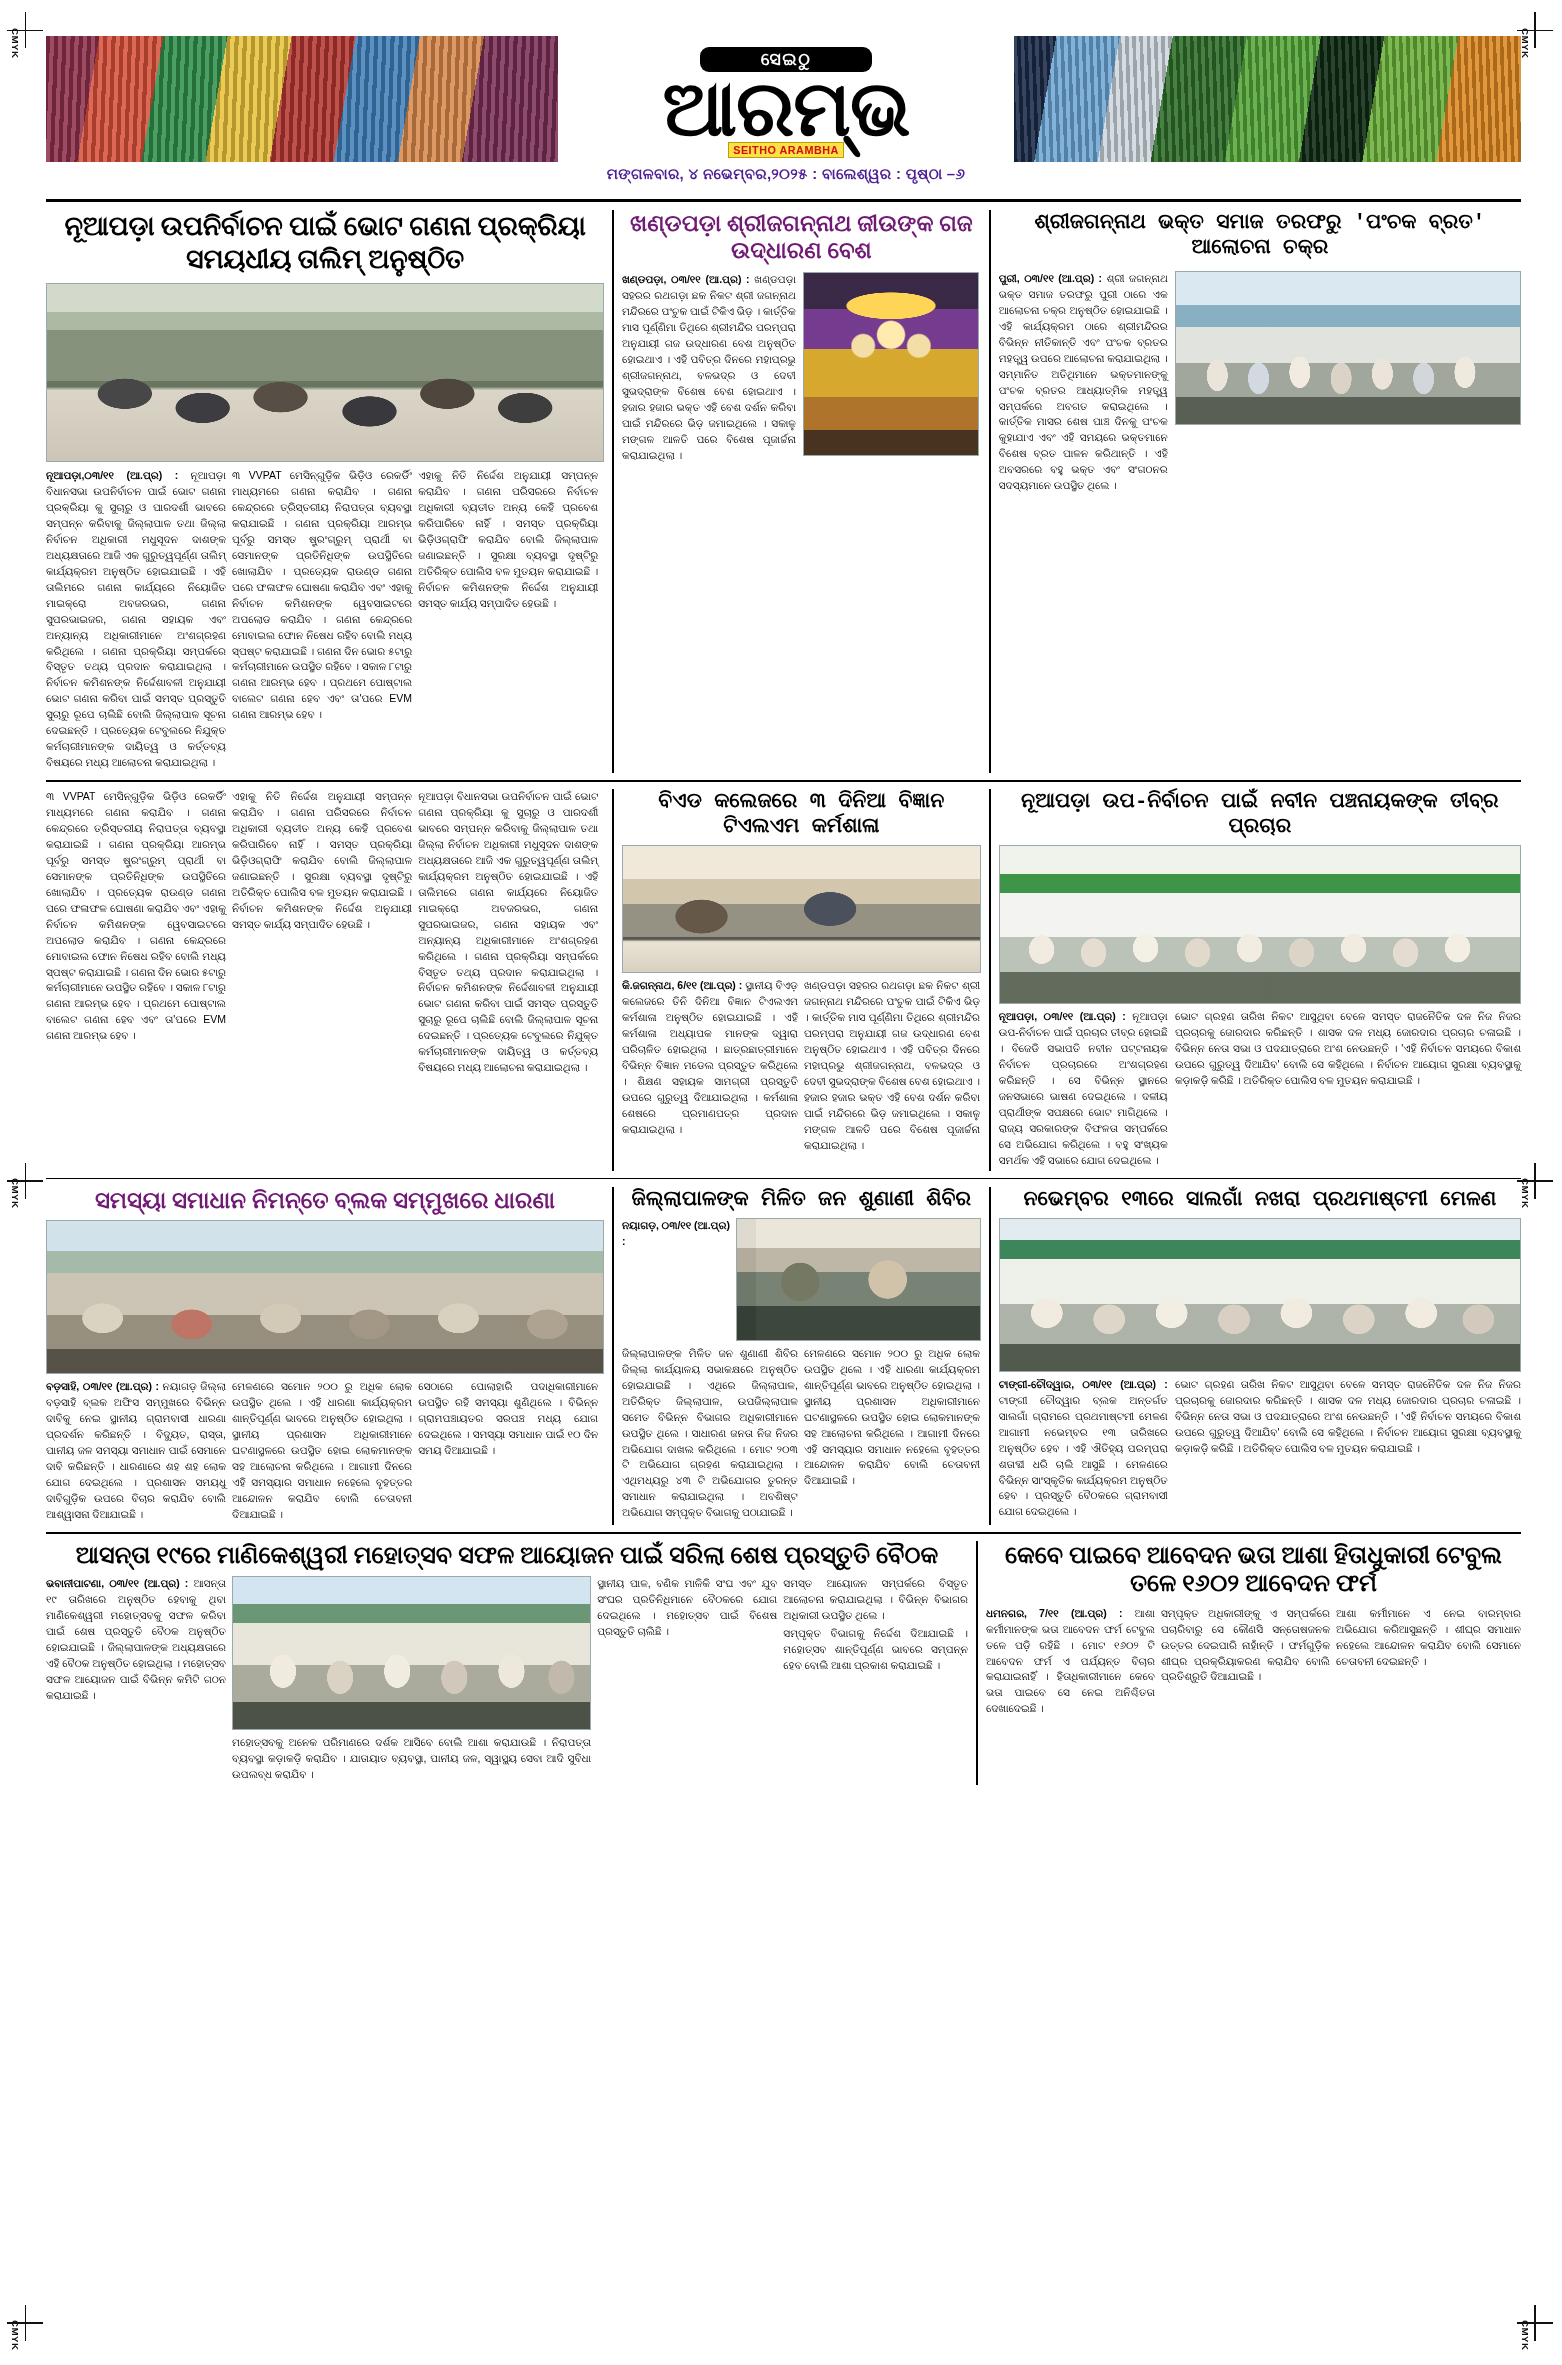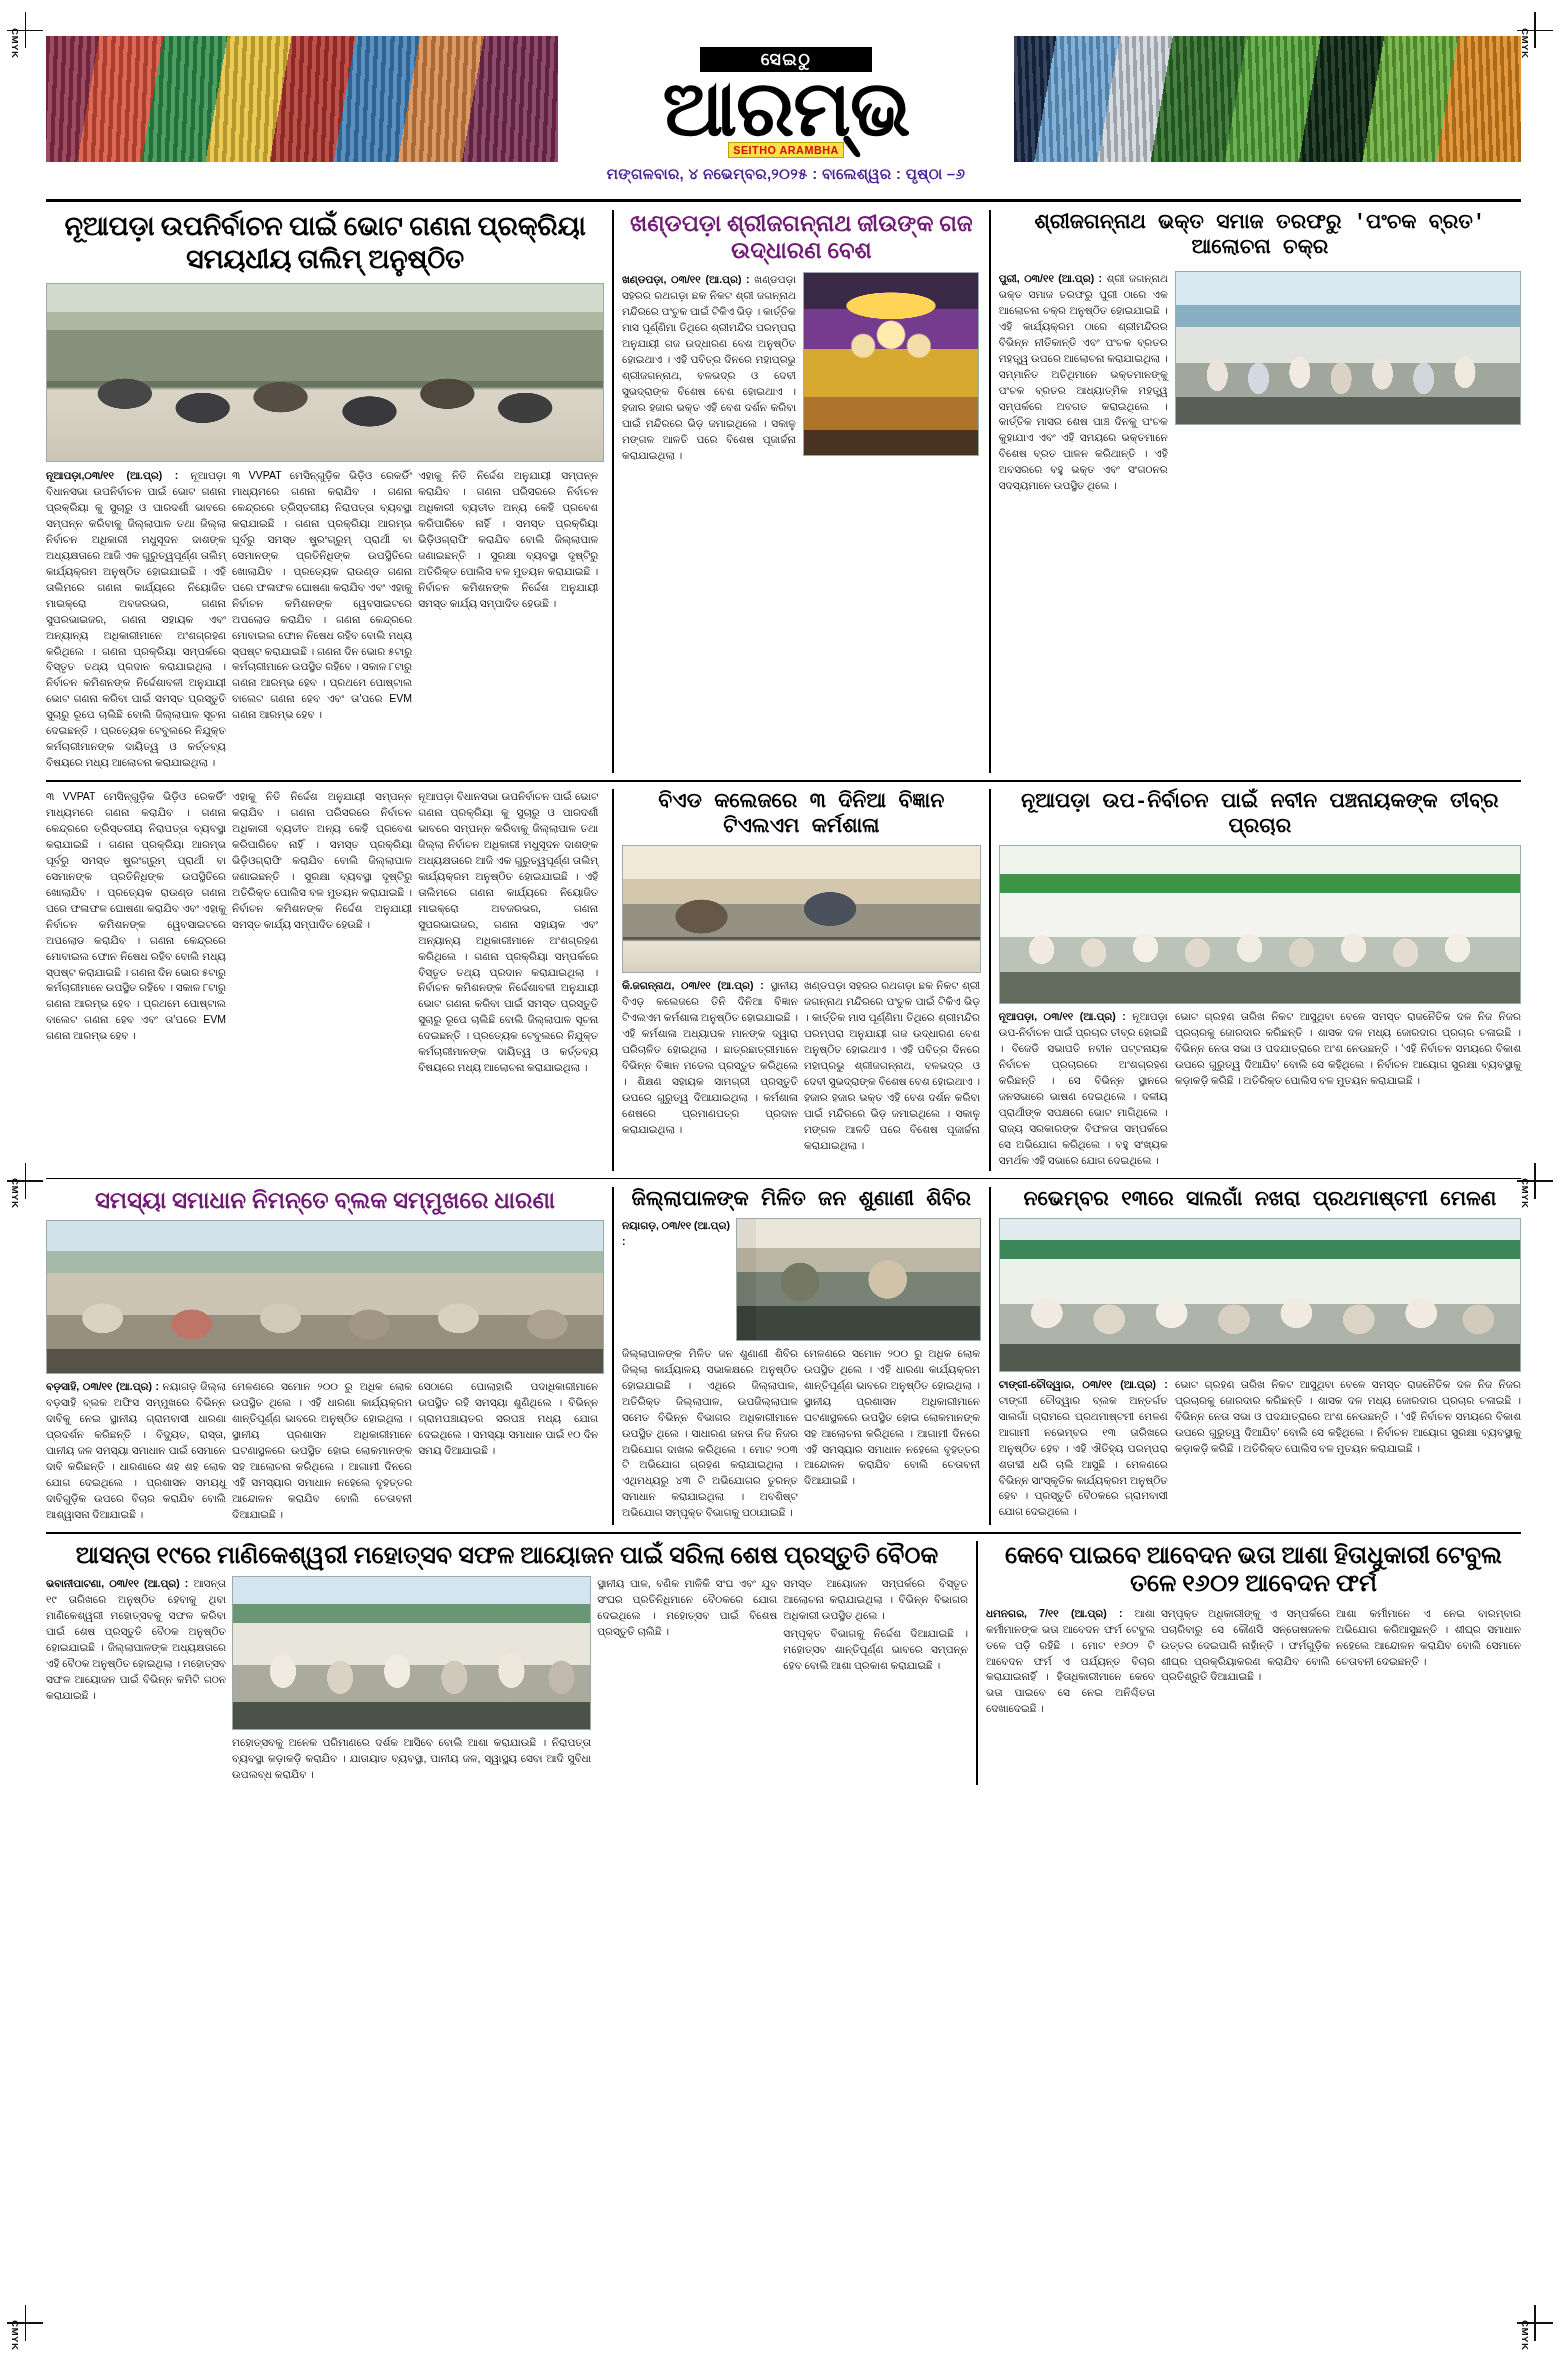--- a/index.html
+++ b/index.html
@@ -36,21 +36,21 @@
   .mh-strip { height:126px; overflow:hidden; position:relative; }
   .mh-left  { width:512px; }
   .mh-right { width:507px; }
   .mh-center{ flex:1; position:relative; text-align:center; }
 
   .bannerimg { width:100%; height:100%; position:relative; }
 
   .kicker {
     display:inline-block; background:#000; color:#fff;
     font-size:17.4px; letter-spacing:1.5px; font-weight:700;
-    padding:2px 61px; margin-top:11.3px;
+    padding:2px 61px; margin-top:11.3px;border-radius:9px;
   }
   .title {
     font-size:77px; line-height:0.96; font-weight:900; color:#000;
     letter-spacing:-1px; margin-top:1px;
     font-family:"Liberation Serif", "DejaVu Serif", serif;
   }
   .sublogo {
     display:inline-block; background:#fde047; color:#d01010;
     font-size:10.8px; font-weight:800; letter-spacing:0.5px;
     padding:1px 4px; margin-top:-17.4px; position:relative; z-index:3;
@@ -327,21 +327,21 @@
 
     <div class="vrule"></div>
 
     <div style="width:359px;">
       <div class="hl3">ବିଏଡ କଲେଜରେ ୩ ଦିନିଆ ବିଜ୍ଞାନ ଟିଏଲଏମ କର୍ମଶାଳା</div>
       <div class="photo p-lab" style="height:128px;margin-top:6.1px;">
           <div class="grain"></div>
         </div>
       <div class="row" style="margin-top:5.1px;">
         <div style="width:176px;" class="bt">
-          <p><b>କି.ଜଗନ୍ନାଥ, ୦୩/୧୧ (ଆ.ପ୍ର) :</b> <span>ସ୍ଥାନୀୟ ବିଏଡ଼ କଲେଜରେ ତିନି ଦିନିଆ ବିଜ୍ଞାନ ଟିଏଲଏମ କର୍ମଶାଳା ଅନୁଷ୍ଠିତ ହୋଇଯାଇଛି । ଏହି କର୍ମଶାଳା ଅଧ୍ୟାପକ ମାନଙ୍କ ଦ୍ୱାରା ପରିଚାଳିତ ହୋଇଥିଲା । ଛାତ୍ରଛାତ୍ରୀମାନେ ବିଭିନ୍ନ ବିଜ୍ଞାନ ମଡେଲ ପ୍ରସ୍ତୁତ କରିଥିଲେ । ଶିକ୍ଷଣ ସହାୟକ ସାମଗ୍ରୀ ପ୍ରସ୍ତୁତି ଉପରେ ଗୁରୁତ୍ୱ ଦିଆଯାଇଥିଲା । କର୍ମଶାଳା ଶେଷରେ ପ୍ରମାଣପତ୍ର ପ୍ରଦାନ କରାଯାଇଥିଲା ।</span></p>
+          <p><b>କି.ଜଗନ୍ନାଥ, 6/୧୧ (ଆ.ପ୍ର) :</b> <span>ସ୍ଥାନୀୟ ବିଏଡ଼ କଲେଜରେ ତିନି ଦିନିଆ ବିଜ୍ଞାନ ଟିଏଲଏମ କର୍ମଶାଳା ଅନୁଷ୍ଠିତ ହୋଇଯାଇଛି । ଏହି କର୍ମଶାଳା ଅଧ୍ୟାପକ ମାନଙ୍କ ଦ୍ୱାରା ପରିଚାଳିତ ହୋଇଥିଲା । ଛାତ୍ରଛାତ୍ରୀମାନେ ବିଭିନ୍ନ ବିଜ୍ଞାନ ମଡେଲ ପ୍ରସ୍ତୁତ କରିଥିଲେ । ଶିକ୍ଷଣ ସହାୟକ ସାମଗ୍ରୀ ପ୍ରସ୍ତୁତି ଉପରେ ଗୁରୁତ୍ୱ ଦିଆଯାଇଥିଲା । କର୍ମଶାଳା ଶେଷରେ ପ୍ରମାଣପତ୍ର ପ୍ରଦାନ କରାଯାଇଥିଲା ।</span></p>
         </div>
         <div style="width:6.1px;"></div>
         <div style="width:176px;" class="bt">
           <p>ଖଣ୍ଡପଡ଼ା ସହରର ରଥଗଡ଼ା ଛକ ନିକଟ ଶ୍ରୀ ଜଗନ୍ନାଥ ମନ୍ଦିରରେ ପଂଚୁକ ପାଇଁ ଟିକିଏ ଭିଡ଼ । କାର୍ତ୍ତିକ ମାସ ପୂର୍ଣ୍ଣିମା ତିଥିରେ ଶ୍ରୀମନ୍ଦିର ପରମ୍ପରା ଅନୁଯାୟୀ ଗଜ ଉଦ୍ଧାରଣ ବେଶ ଅନୁଷ୍ଠିତ ହୋଇଥାଏ । ଏହି ପବିତ୍ର ଦିନରେ ମହାପ୍ରଭୁ ଶ୍ରୀଜଗନ୍ନାଥ, ବଳଭଦ୍ର ଓ ଦେବୀ ସୁଭଦ୍ରାଙ୍କ ବିଶେଷ ବେଶ ହୋଇଥାଏ । ହଜାର ହଜାର ଭକ୍ତ ଏହି ବେଶ ଦର୍ଶନ କରିବା ପାଇଁ ମନ୍ଦିରରେ ଭିଡ଼ ଜମାଇଥିଲେ । ସକାଳୁ ମଙ୍ଗଳ ଆଳତି ପରେ ବିଶେଷ ପୂଜାର୍ଚ୍ଚନା କରାଯାଇଥିଲା ।</p>
         </div>
       </div>
     </div>
 
     <div class="vrule"></div>
 

